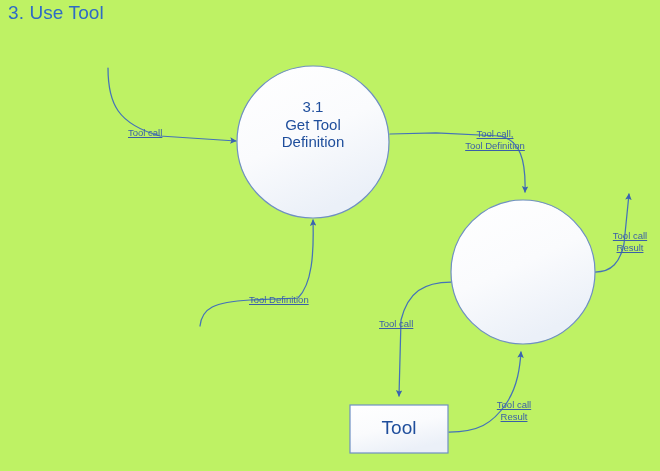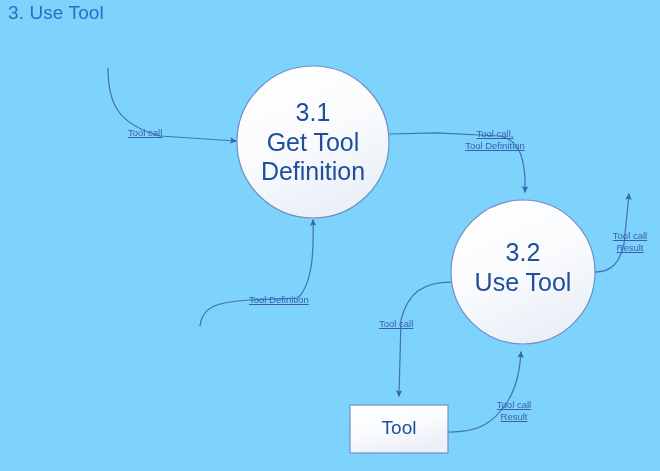--- a/index.html
+++ b/index.html
@@ -7,21 +7,21 @@
     padding: 0;
     background: #ffffff;
   }
   body {
     font-family: "Liberation Sans", sans-serif;
   }
   #canvas {
     position: relative;
     width: 660px;
     height: 471px;
-    background: #7dd3fc;
+    background: #bef264;
     overflow: hidden;
   }
   #diagram-svg {
     position: absolute;
     left: 0;
     top: 0;
     width: 660px;
     height: 471px;
   }
   .page-title {
@@ -37,21 +37,21 @@
   .node-label {
     position: absolute;
     text-align: center;
     color: #1F4E9C;
     font-family: "Liberation Sans", sans-serif;
     line-height: 1.18;
     white-space: pre-line;
     pointer-events: none;
   }
   .proc-label {
-    font-size: 25px;
+    font-size: 15px;
   }
   .box-label {
     font-size: 19px;
   }
   .edge-label {
     position: absolute;
     color: #3A5FA8;
     font-family: "Liberation Sans", sans-serif;
     font-size: 9.5px;
     line-height: 1.28;
@@ -100,22 +100,20 @@
 
     <circle cx="523" cy="272" r="72" fill="url(#shapeFill)" stroke="#6F8FC4" stroke-width="1.2"></circle>
 
     <rect x="350" y="405" width="98" height="48" fill="url(#shapeFill)" stroke="#6F8FC4" stroke-width="1.2"></rect>
   </svg>
 
   <div class="node-label proc-label" style="left:233px; top:98px; width:160px;">3.1
 Get Tool
 Definition</div>
 
-  <div class="node-label proc-label" style="left:443px; top:238px; width:160px;">3.2
-Use Tool</div>
 
   <div class="node-label box-label" style="left:350px; top:417px; width:98px;">Tool</div>
 
   <div class="edge-label left-al" style="left:128px; top:127px;">Tool call</div>
 
   <div class="edge-label" style="left:450px; top:128px; width:90px;">Tool call,
 Tool Definition</div>
 
   <div class="edge-label left-al" style="left:249px; top:294px;">Tool Definition</div>
 

